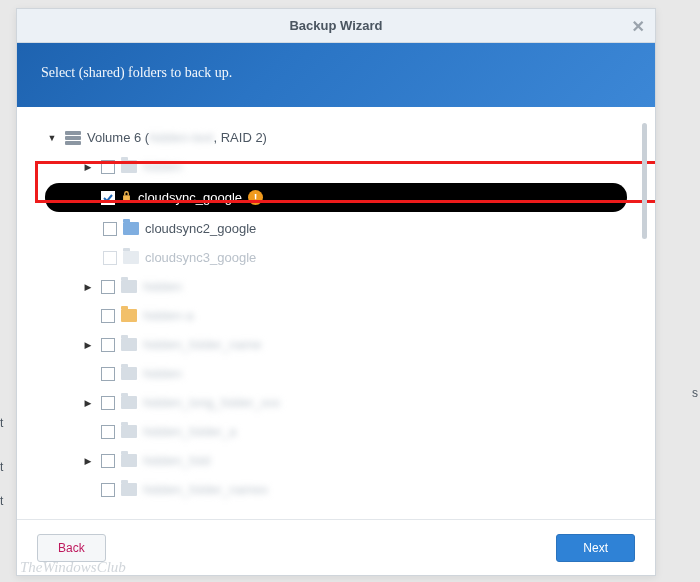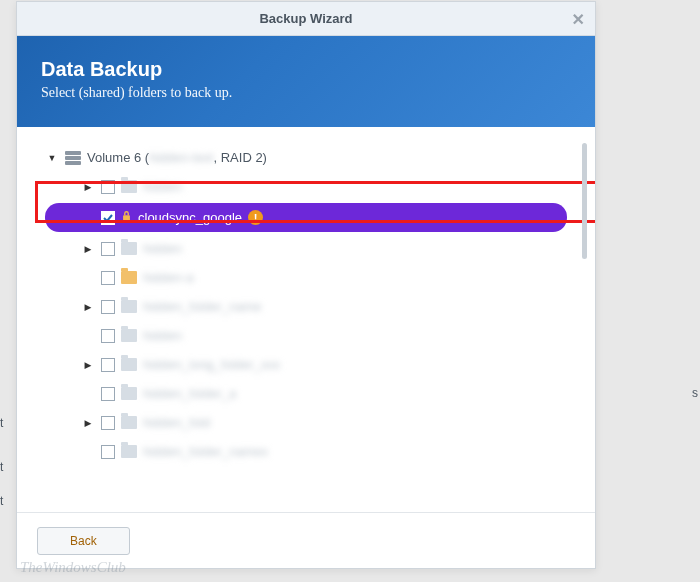--- a/index.html
+++ b/index.html
@@ -7,22 +7,22 @@
       font-family: Arial, Helvetica, sans-serif;
       background: #e8e8e8;
       width: 700px;
       height: 582px;
       overflow: hidden;
       position: relative;
     }
     .dialog {
       position: absolute;
       left: 16px;
-      top: 1px;
-      width: 580px;
+      top: 8px;
+      width: 640px;
       height: 568px;
       background: #fff;
       border: 1px solid #cfd5db;
       box-shadow: 0 2px 8px rgba(0,0,0,0.08);
       display: flex;
       flex-direction: column;
     }
     .titlebar {
       height: 34px;
       background: #ecf1f6;
@@ -118,21 +118,21 @@
     }
     .disk-icon span {
       height: 4px; background: #8b96a2; border-radius: 1px;
     }
     .label { white-space: nowrap; }
     .blur { filter: blur(3px); color: #bfc7cf; }
     .disabled { color: #b9c1ca; }
     .indent-1 { padding-left: 36px; }
     .indent-2 { padding-left: 58px; }
     .selected {
-      background: #6d28d9;
+      background: #000000;
       color: #fff;
       border-radius: 14px;
       padding-right: 4px;
     }
     .selected .chk {
       background: #fff;
       border-color: #fff;
     }
     .selected .chk svg path { stroke: #1f66b4; }
     .lock-icon svg { width: 11px; height: 12px; }
@@ -169,24 +169,24 @@
       height: 56px;
       border-top: 1px solid #e2e6ea;
       display: flex;
       align-items: center;
       justify-content: space-between;
       padding: 0 20px;
       background: #fff;
     }
     .btn {
       height: 28px;
-      padding: 0 32px;
+      padding: 0 20px;
       border: 1px solid #c3cbd3;
       background: #f5f7f9;
-      color: #a16207;
+      color: #be185d;
       font-size: 12px;
       border-radius: 3px;
       cursor: pointer;
     }
     .btn.primary {
       background: #2f82d6;
       border-color: #2a73be;
       color: #fff;
       padding: 0 26px;
     }
@@ -217,21 +217,20 @@
 <span class="bg-text" style="top:494px;">t</span>
 
 <div class="dialog">
 
   <div class="titlebar">
     <span>Backup Wizard</span>
     <span class="close">✕</span>
   </div>
 
   <div class="header">
-    <h1>Data Backup</h1>
     <p>Select (shared) folders to back up.</p>
   </div>
 
   <div class="content">
 
     <div class="tree">
 
       <div class="node">
         <span class="expander">▼</span>
         <span class="disk-icon">
@@ -259,21 +258,31 @@
             </svg>
           </span>
         <span class="lock-icon"><svg viewBox="0 0 12 14">
               <rect x="2" y="6" width="8" height="7" rx="1" fill="#f3b74e"></rect>
               <path d="M4 6 V4 a2 2 0 0 1 4 0 V6" stroke="#f3b74e" stroke-width="1.6" fill="none"></path>
             </svg></span>
         <span class="label">cloudsync_google</span>
         <span class="warn-badge">!</span>
       </div>
 
-
+      <div class="node indent-2">
+        <span class="chk"></span>
+        <span class="folder-icon blue"></span>
+        <span class="label">cloudsync2_google</span>
+      </div>
+
+      <div class="node indent-2 disabled">
+        <span class="chk" style="border-color:#d5dbe2"></span>
+        <span class="folder-icon" style="background:#e6ebf0"></span>
+        <span class="label">cloudsync3_google</span>
+      </div>
 
       <div class="node indent-1">
         <span class="expander">▶</span>
         <span class="chk"></span>
         <span class="folder-icon"></span>
         <span class="label blur">hidden</span>
       </div>
 
       <div class="node indent-1">
         <span class="expander"></span>
@@ -326,18 +335,19 @@
 
     </div>
 
     <div class="highlight-box"></div>
     <div class="scrollbar-track"></div>
   </div>
 
   <div class="footer">
     <button class="btn">Back</button>
     <div class="footer-right">
+      <button class="btn primary">Next</button>
     </div>
   </div>
 
 </div>
 
 <div class="watermark">TheWindowsClub</div>
 
 </body></html>

